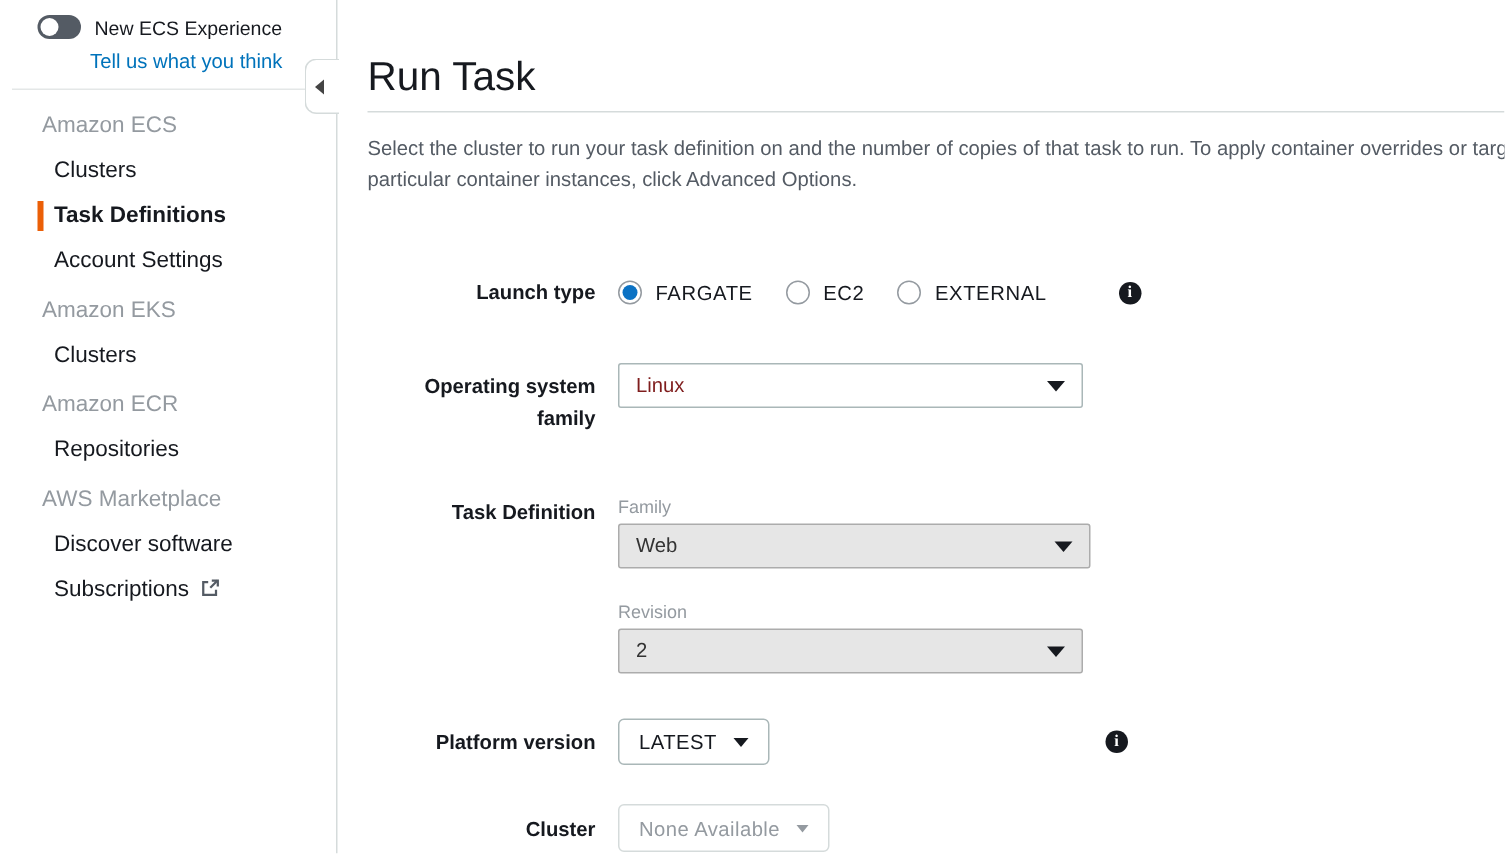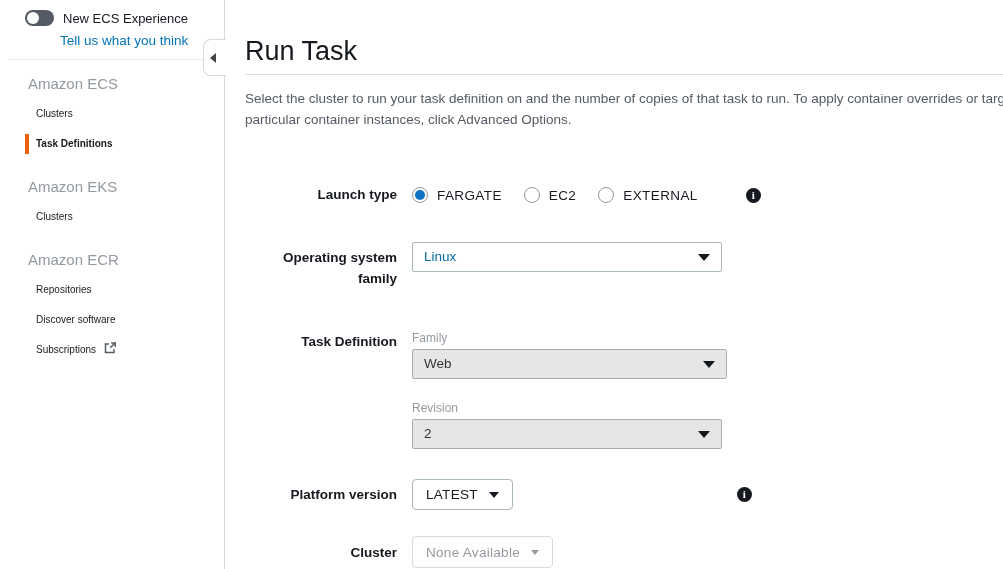--- a/index.html
+++ b/index.html
@@ -25,23 +25,23 @@
   }
   .toggle-label { margin-left:9px; font-size:13px; color:#16191f; }
   .feedback {
     display:block; margin:6px 0 0 60px; font-size:13.5px; color:#0073bb;
     text-decoration:none; cursor:pointer; height:18px;
   }
   .side-divider { border-top:1px solid #e4e7e7; margin:8px 8px 0 8px; }
 
   .side-nav { padding-top:9px; }
   .nav-header { height:30px; line-height:30px; padding-left:28px; font-size:15px; color:#949aa0; }
-  .nav-header + .nav-header, .nav-item + .nav-header { margin-top:13px; }
+  .nav-header + .nav-header, .nav-item + .nav-header { margin-top:3px; }
   .nav-item {
-    height:30px; line-height:30px; padding-left:36px; font-size:10px;
+    height:30px; line-height:30px; padding-left:36px; font-size:15px;
     color:#16191f; position:relative; cursor:pointer;
   }
   .nav-item.active { font-weight:bold; }
   .nav-item.active::before {
     content:""; position:absolute; left:25px; top:5px; bottom:5px; width:4px;
     background:#eb5f07;
   }
   .ext-icon { display:inline-block; vertical-align:-2px; margin-left:7px; }
 
   
@@ -89,21 +89,21 @@
   .info-icon {
     display:inline-block; width:15px; height:15px; border-radius:50%;
     background:#16191f; color:#fff; text-align:center;
     font:bold 11px/15px "Liberation Serif", serif; flex:0 0 auto; cursor:pointer;
   }
   .info-icon::after { content:"i"; }
 
   
   .select {
     position:relative; width:310px; height:30px; border:1px solid #aab7b8;
-    border-radius:2px; background:#fff; font-size:13.5px; color:#0369a1;
+    border-radius:2px; background:#fff; font-size:13.5px; color:#7f1d1d;
     line-height:28px; padding:0 32px 0 11px; cursor:pointer;
   }
   .select .caret {
     position:absolute; right:11px; top:11px; width:0; height:0;
     border-left:6px solid transparent; border-right:6px solid transparent;
     border-top:7px solid #16191f;
   }
   .select.disabled { background:#e6e6e6; border-color:#acacac; color:#333; cursor:default; }
   .select.wide { width:315px; }
 
@@ -144,27 +144,29 @@
       </span>
     <span class="toggle-label">New ECS Experience</span>
   </div>
   <a class="feedback">Tell us what you think</a>
   <div class="side-divider"></div>
 
   <nav class="side-nav">
     <div class="nav-header">Amazon ECS</div>
     <div class="nav-item">Clusters</div>
     <div class="nav-item active">Task Definitions</div>
+    <div class="nav-item">Account Settings</div>
 
     <div class="nav-header">Amazon EKS</div>
     <div class="nav-item">Clusters</div>
 
     <div class="nav-header">Amazon ECR</div>
     <div class="nav-item">Repositories</div>
 
+    <div class="nav-header">AWS Marketplace</div>
     <div class="nav-item">Discover software</div>
     <div class="nav-item">
       <span>Subscriptions</span><span class="ext-icon"><svg width="14" height="14" viewBox="0 0 14 14">
             <path d="M11 8.2v3.3H2.5V3h3.3" fill="none" stroke="#545b64" stroke-width="1.5"></path>
             <path d="M8.2 2h4v4" fill="none" stroke="#545b64" stroke-width="1.5"></path>
             <path d="M12 2L7.2 6.8" fill="none" stroke="#545b64" stroke-width="1.5"></path>
           </svg></span>
     </div>
   </nav>
 </aside>

